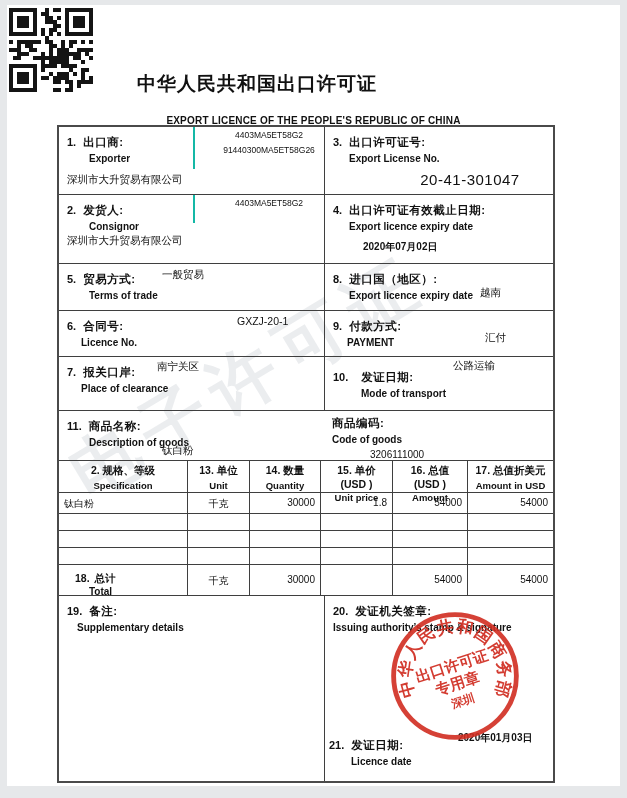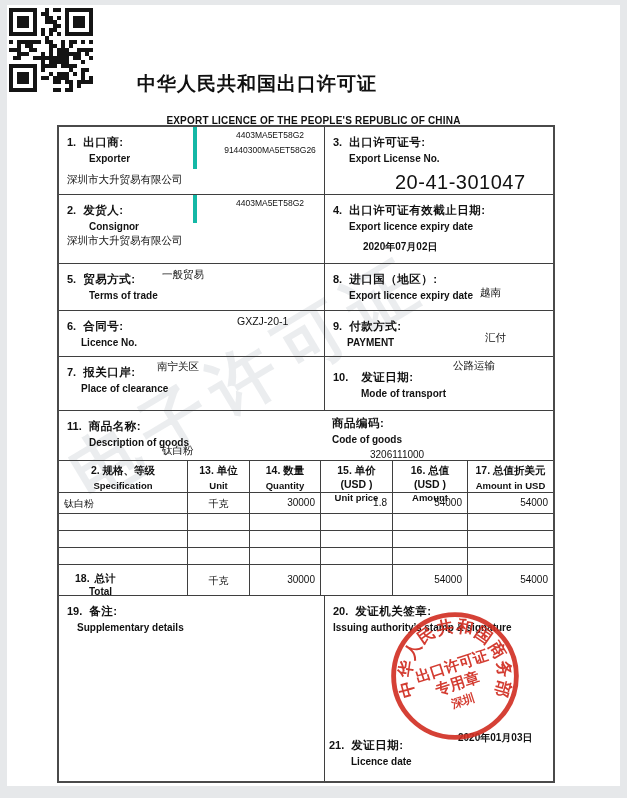--- a/index.html
+++ b/index.html
@@ -25,24 +25,24 @@
   .cell { position:relative; padding:5px 8px 3px 8px; }
   .cell + .cell { border-left:1px solid #3f3f3f; }
   .lcol { width:265px; flex:none; }
   .rcol { flex:1; }
 
   .no { font-weight:bold; font-size:11px; margin-right:7px; }
   .zh { font-weight:bold; font-size:11.5px; letter-spacing:0.5px; }
   .en { font-weight:bold; font-size:10px; margin-left:22px; margin-top:3px; }
   .en0 { margin-left:10px; }
   .topval { position:absolute; top:6px; font-size:10.5px; }
-  .codes { position:absolute; left:134px; top:0; width:150px; border-left:4px solid #14b8a6;
+  .codes { position:absolute; left:134px; top:0; width:150px; border-left:2px solid #14b8a6;
            text-align:center; font-size:8.5px; line-height:1.8; padding-top:1px; }
   .company { font-size:10.5px; margin-top:9px; }
-  .licno { font-size:20px; letter-spacing:0.5px; margin:7px 0 0 62px; }
+  .licno { font-size:15px; letter-spacing:0.5px; margin:7px 0 0 62px;text-align:center; }
   .dateval { font-size:10px; font-weight:bold; margin:8px 0 0 30px; }
 
   
   .gcell { position:relative; padding:2px 5px; }
   .gcell + .gcell { border-left:1px solid #3f3f3f; }
   .w12{width:128px;flex:none} .w13{width:62px;flex:none} .w14{width:71px;flex:none}
   .w15{width:72px;flex:none} .w16{width:75px;flex:none} .w17{flex:1}
   .h { text-align:center; padding-top:3px; }
   .hzh { font-weight:bold; font-size:10.5px; }
   .hen { font-weight:bold; font-size:9.5px; margin-top:2px; }

